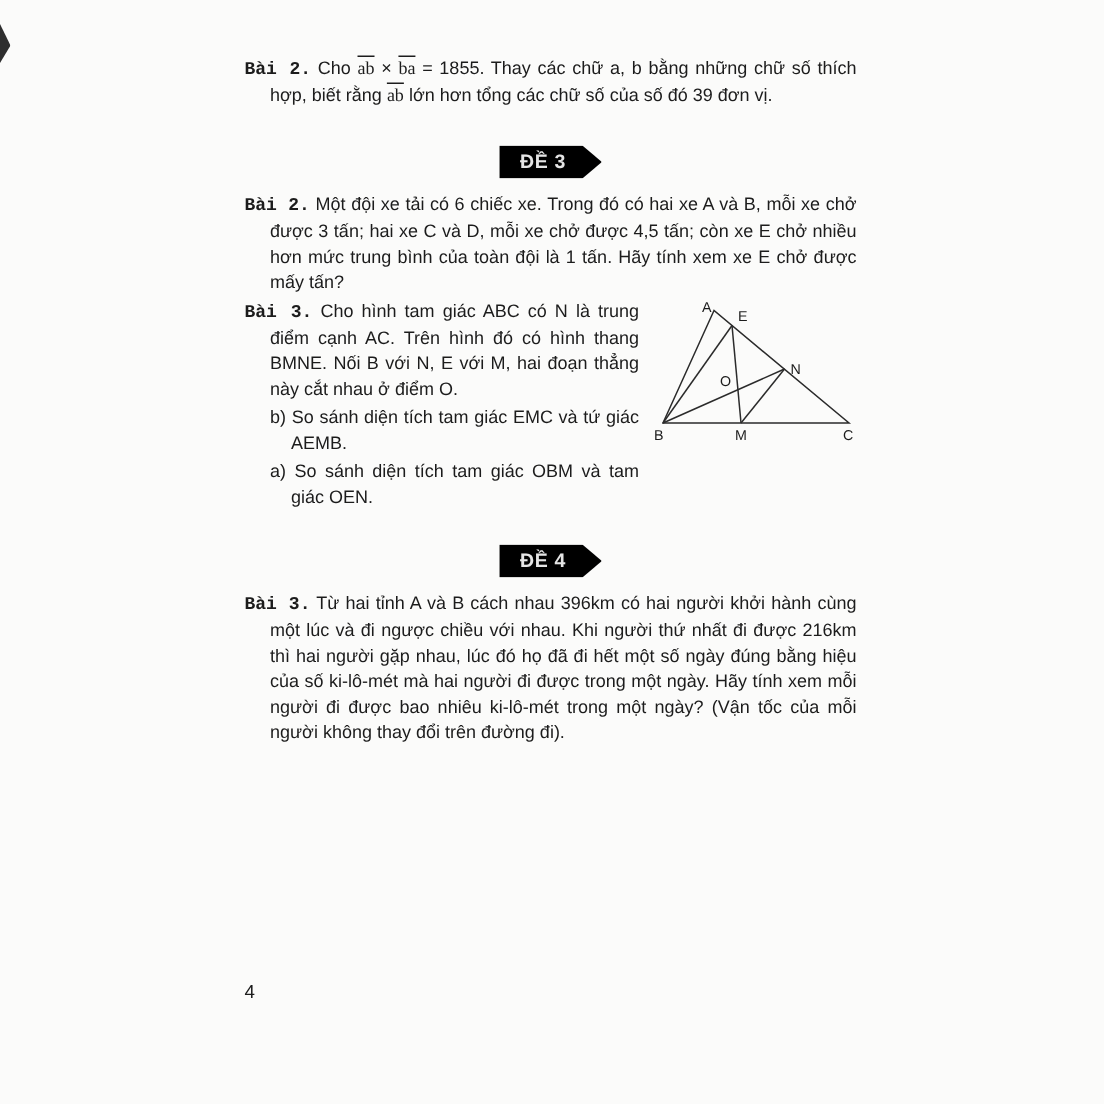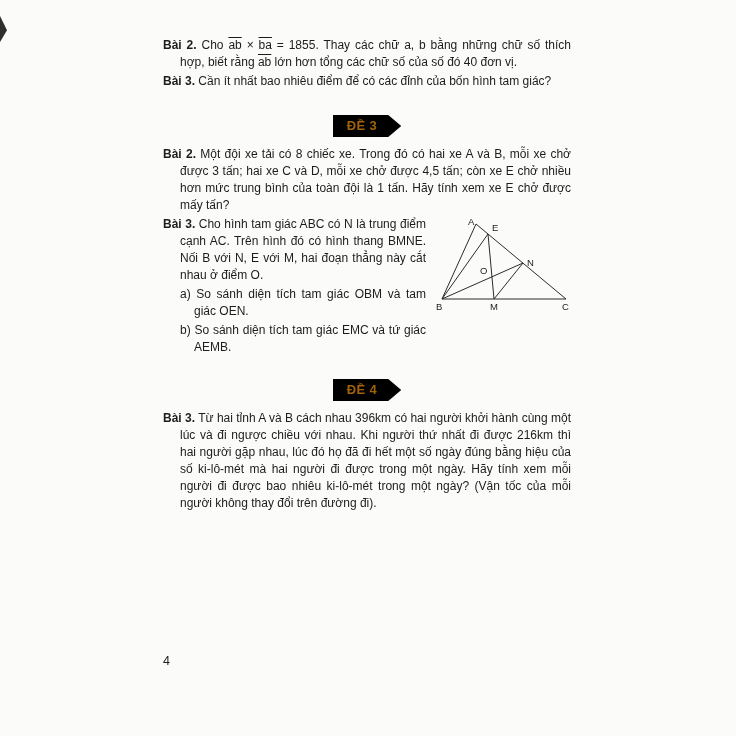--- a/index.html
+++ b/index.html
@@ -12,28 +12,28 @@
     overflow: hidden;
   }
   .page { position: absolute; left: 163px; top: 37px; width: 408px; }
   .problem {
     font-size: 12px; line-height: 17px;
     text-align: justify;
     padding-left: 17px; text-indent: -17px;
     margin-bottom: 2px;
     box-sizing: border-box;
   }
-  .plabel { font-weight: 700; }
-  .ov { text-decoration: overline; }
+  .plabel { font-weight: 700; font-family: Liberation Mono, monospace; }
+  .ov { text-decoration: overline; font-family: Liberation Serif, serif; }
   .subitem { text-indent: -14px; padding-left: 14px; margin-top: 2px; }
   .badge-row { text-align: center; text-indent: 0; margin: 25px 0 9px; }
   .badge-row.second { margin-top: 23px; }
   .badge {
     display: inline-block;
-    background: #000000; color: #a16207;
+    background: #000000; color: #e5e5e5;
     font-weight: 700; font-size: 13px;
     height: 22px; line-height: 22px;
     padding: 0 24px 0 14px;
     letter-spacing: 0.4px;
     clip-path: polygon(0 0, calc(100% - 13px) 0, 100% 50%, calc(100% - 13px) 100%, 0 100%);
   }
   .figure { float: right; width: 135px; height: 96px; margin: 0 0 14px 10px; }
   .figure text { font-family: "Liberation Sans", sans-serif; }
   .page-number { position: absolute; left: 163px; top: 654px; font-size: 12.5px; }
   .edge-mark {
@@ -45,36 +45,32 @@
 </head>
 <body>
 
 <div class="sheet">
   <div class="edge-mark"></div>
 
   <div class="page">
 
     <div class="problem">
       <span class="plabel">Bài 2.</span>
-      <span><span>Cho </span><span class="ov">ab</span><span> × </span><span class="ov">ba</span><span> = 1855. Thay các chữ a, b bằng những chữ số thích hợp, biết rằng </span><span class="ov">ab</span><span> lớn hơn tổng các chữ số của số đó 40 đơn vị.</span></span>
+      <span><span>Cho </span><span class="ov">ab</span><span> × </span><span class="ov">ba</span><span> = 1855. Thay các chữ a, b bằng những chữ số thích hợp, biết rằng </span><span class="ov">ab</span><span> lớn hơn tổng các chữ số của số đó 39 đơn vị.</span></span>
     </div>
 
-    <div class="problem">
-      <span class="plabel">Bài 3.</span>
-      <span>Cần ít nhất bao nhiêu điểm để có các đỉnh của bốn hình tam giác?</span>
-    </div>
 
     <div class="badge-row">
       <div class="badge">ĐỀ 3</div>
     </div>
 
 
     <div class="problem">
       <span class="plabel">Bài 2.</span>
-      <span>Một đội xe tải có 8 chiếc xe. Trong đó có hai xe A và B, mỗi xe chở được 3 tấn; hai xe C và D, mỗi xe chở được 4,5 tấn; còn xe E chở nhiều hơn mức trung bình của toàn đội là 1 tấn. Hãy tính xem xe E chở được mấy tấn?</span>
+      <span>Một đội xe tải có 6 chiếc xe. Trong đó có hai xe A và B, mỗi xe chở được 3 tấn; hai xe C và D, mỗi xe chở được 4,5 tấn; còn xe E chở nhiều hơn mức trung bình của toàn đội là 1 tấn. Hãy tính xem xe E chở được mấy tấn?</span>
     </div>
 
     <div class="problem">
       <svg class="figure" viewBox="0 0 135 96">
         <g stroke="#2b2b2b" stroke-width="1" fill="none">
           <path d="M40 8 L6 83 L130 83 Z"></path>
           <line x1="52" y1="18" x2="6" y2="83"></line>
           <line x1="52" y1="18" x2="58" y2="83"></line>
           <line x1="6" y1="83" x2="87" y2="47"></line>
           <line x1="87" y1="47" x2="58" y2="83"></line>
@@ -85,26 +81,26 @@
           <text x="91" y="50">N</text>
           <text x="44" y="58">O</text>
           <text x="0" y="94">B</text>
           <text x="54" y="94">M</text>
           <text x="126" y="94">C</text>
         </g>
       </svg>
       <span class="plabel">Bài 3.</span>
       <span>Cho hình tam giác ABC có N là trung điểm cạnh AC. Trên hình đó có hình thang BMNE. Nối B với N, E với M, hai đoạn thẳng này cắt nhau ở điểm O.</span>
       <div class="subitem">
+        <span>b)</span>
+        <span>So sánh diện tích tam giác EMC và tứ giác AEMB.</span>
+      </div>
+      <div class="subitem">
         <span>a)</span>
         <span>So sánh diện tích tam giác OBM và tam giác OEN.</span>
-      </div>
-      <div class="subitem">
-        <span>b)</span>
-        <span>So sánh diện tích tam giác EMC và tứ giác AEMB.</span>
       </div>
     </div>
 
     <div class="badge-row second">
       <div class="badge">ĐỀ 4</div>
     </div>
 
 
 
     <div class="problem">

